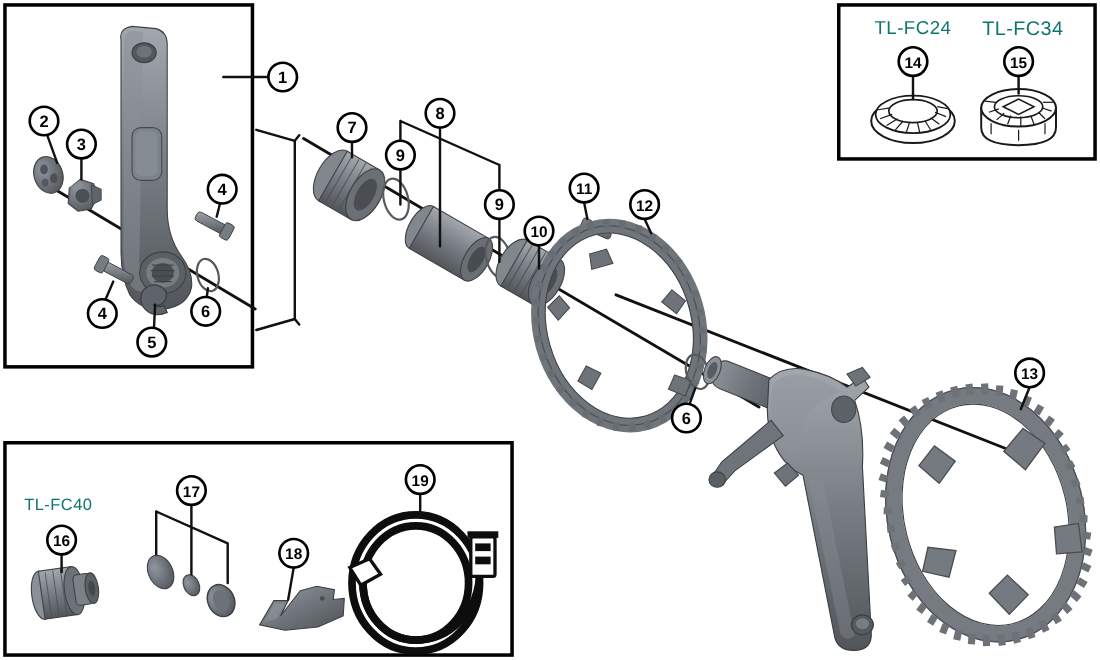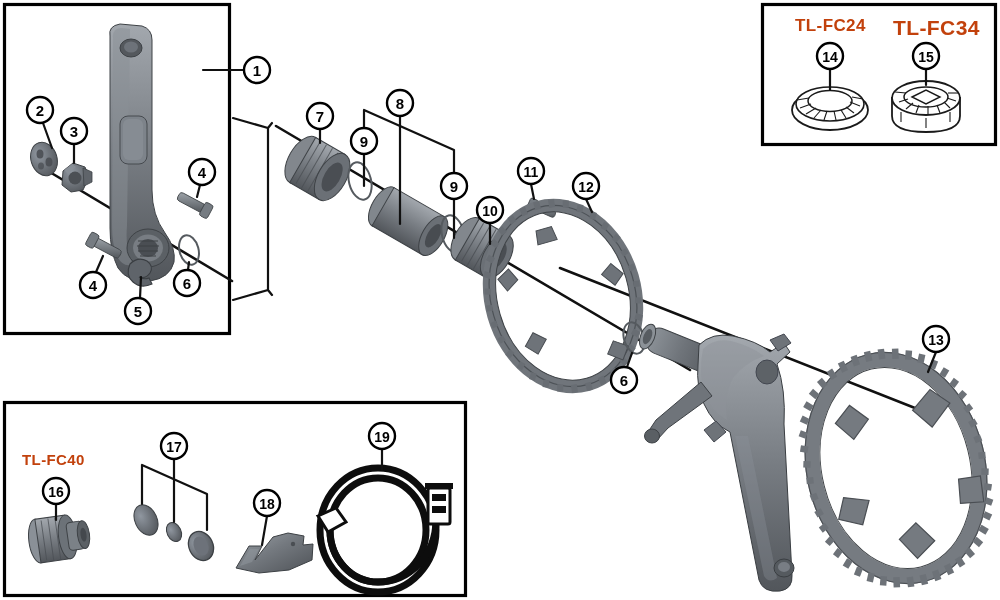--- a/index.html
+++ b/index.html
@@ -5,21 +5,21 @@
 <style>
   html,body{margin:0;padding:0;background:#ffffff;}
   body{font-family:"Liberation Sans",sans-serif;}
   #stage{position:relative;width:1000px;height:600px;background:#ffffff;overflow:hidden;}
   #stage svg{position:absolute;left:0;top:0;width:1000px;height:600px;}
   .boxline{fill:none;stroke:#000000;stroke-width:3.2;}
   .leader{fill:none;stroke:#111111;stroke-width:2.2;stroke-linecap:round;}
   .axisline{fill:none;stroke:#111111;stroke-width:2.6;stroke-linecap:round;}
   .bub{fill:#ffffff;stroke:#000000;stroke-width:2.4;}
   .bubtxt{font-family:"Liberation Sans",sans-serif;font-weight:bold;fill:#000000;text-anchor:middle;dominant-baseline:central;}
-  .toolname{position:absolute;font-family:"Liberation Sans",sans-serif;font-weight:bold;color:#c2410c;letter-spacing:0.4px;white-space:nowrap;}
+  .toolname{position:absolute;font-family:"Liberation Sans",sans-serif;font-weight:normal;color:#0f766e;letter-spacing:0.4px;white-space:nowrap;}
   .oring{fill:none;stroke:#555a5f;stroke-width:2.0;}
 </style>
 </head>
 <body>
 
 <div id="stage">
 <svg viewBox="0 0 1000 600" xmlns="http://www.w3.org/2000/svg">
   <defs>
     <linearGradient id="gMetal" x1="0" y1="0" x2="1" y2="1">
       <stop offset="0%" stop-color="#9aa0a6"></stop>
@@ -531,15 +531,15 @@
           <text class="bubtxt" x="267" y="503.5" font-size="14">18</text>
         </g>
         <g>
           <circle class="bub" cx="382" cy="436" r="13"></circle>
           <text class="bubtxt" x="382" y="436.5" font-size="14">19</text>
         </g>
       </g>
 </svg>
 
 <div class="toolname" style="left:795px;top:16px;font-size:17px;">TL-FC24</div>
-<div class="toolname" style="left:893px;top:16px;font-size:21px;">TL-FC34</div>
+<div class="toolname" style="left:893px;top:16px;font-size:18px;">TL-FC34</div>
 <div class="toolname" style="left:22px;top:451px;font-size:15px;">TL-FC40</div>
 </div>
 
 </body></html>

